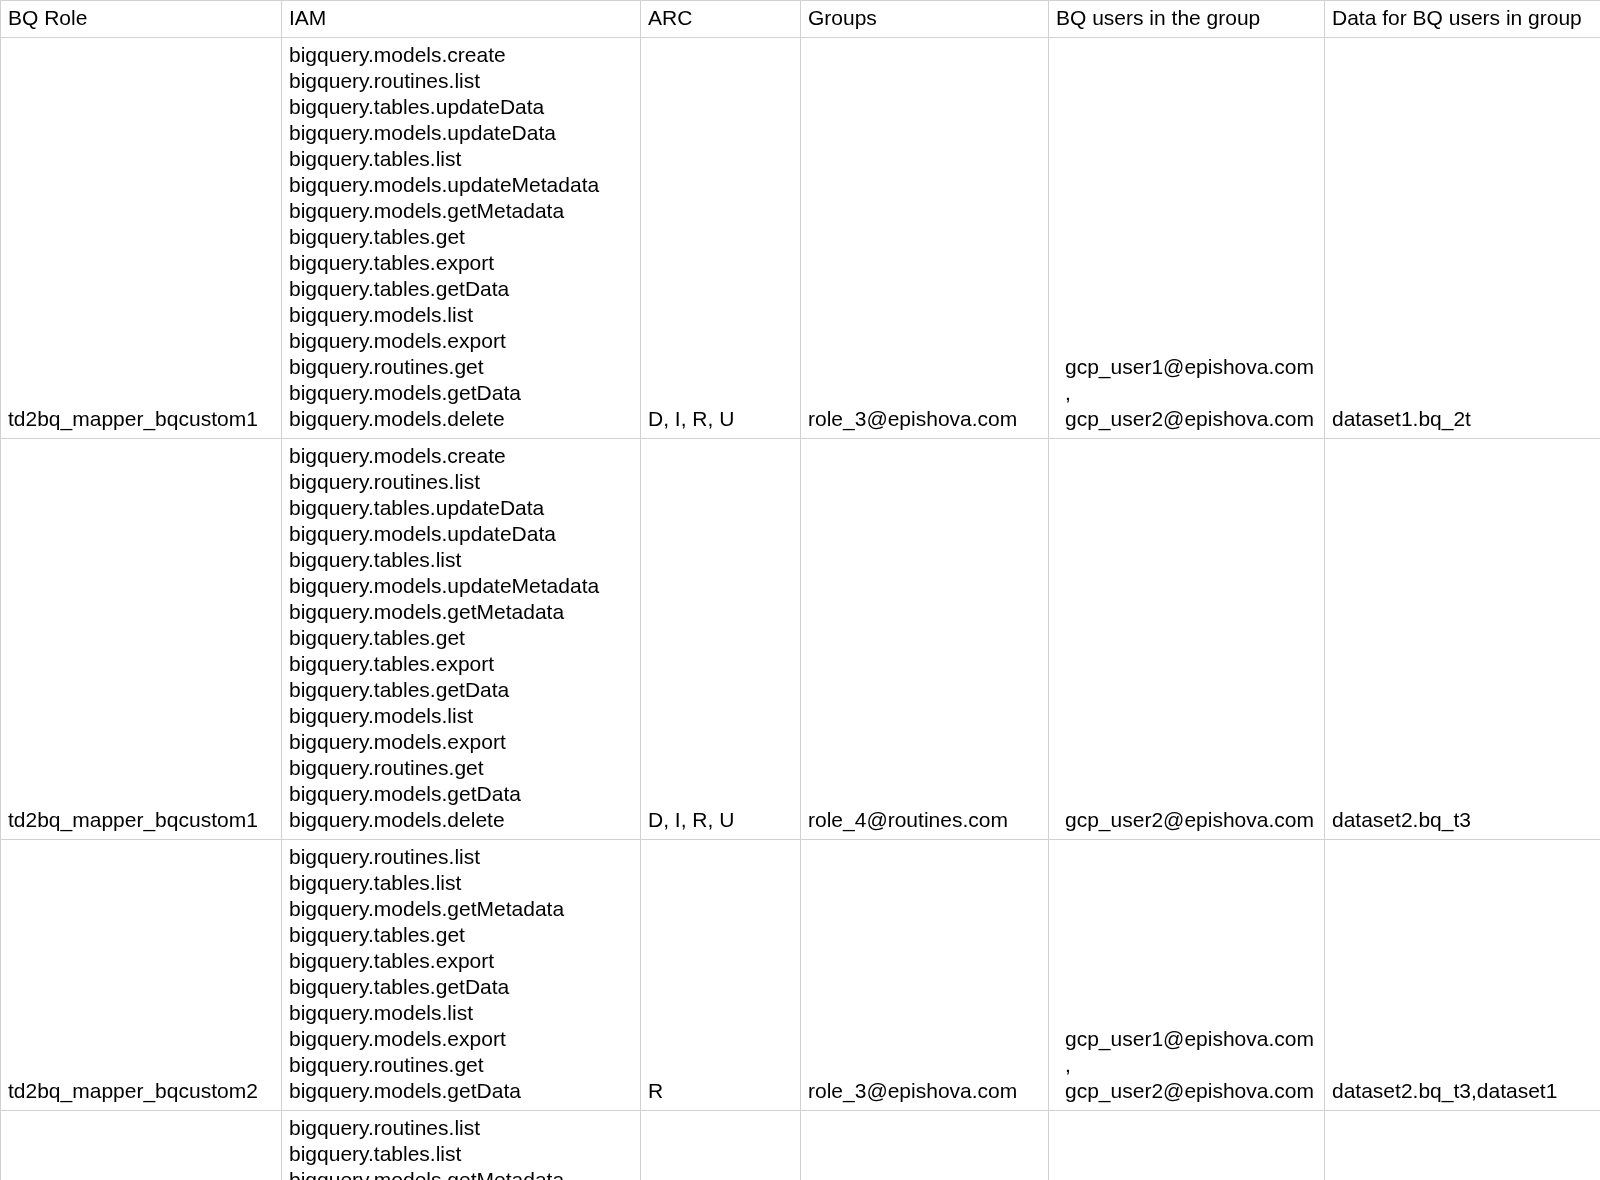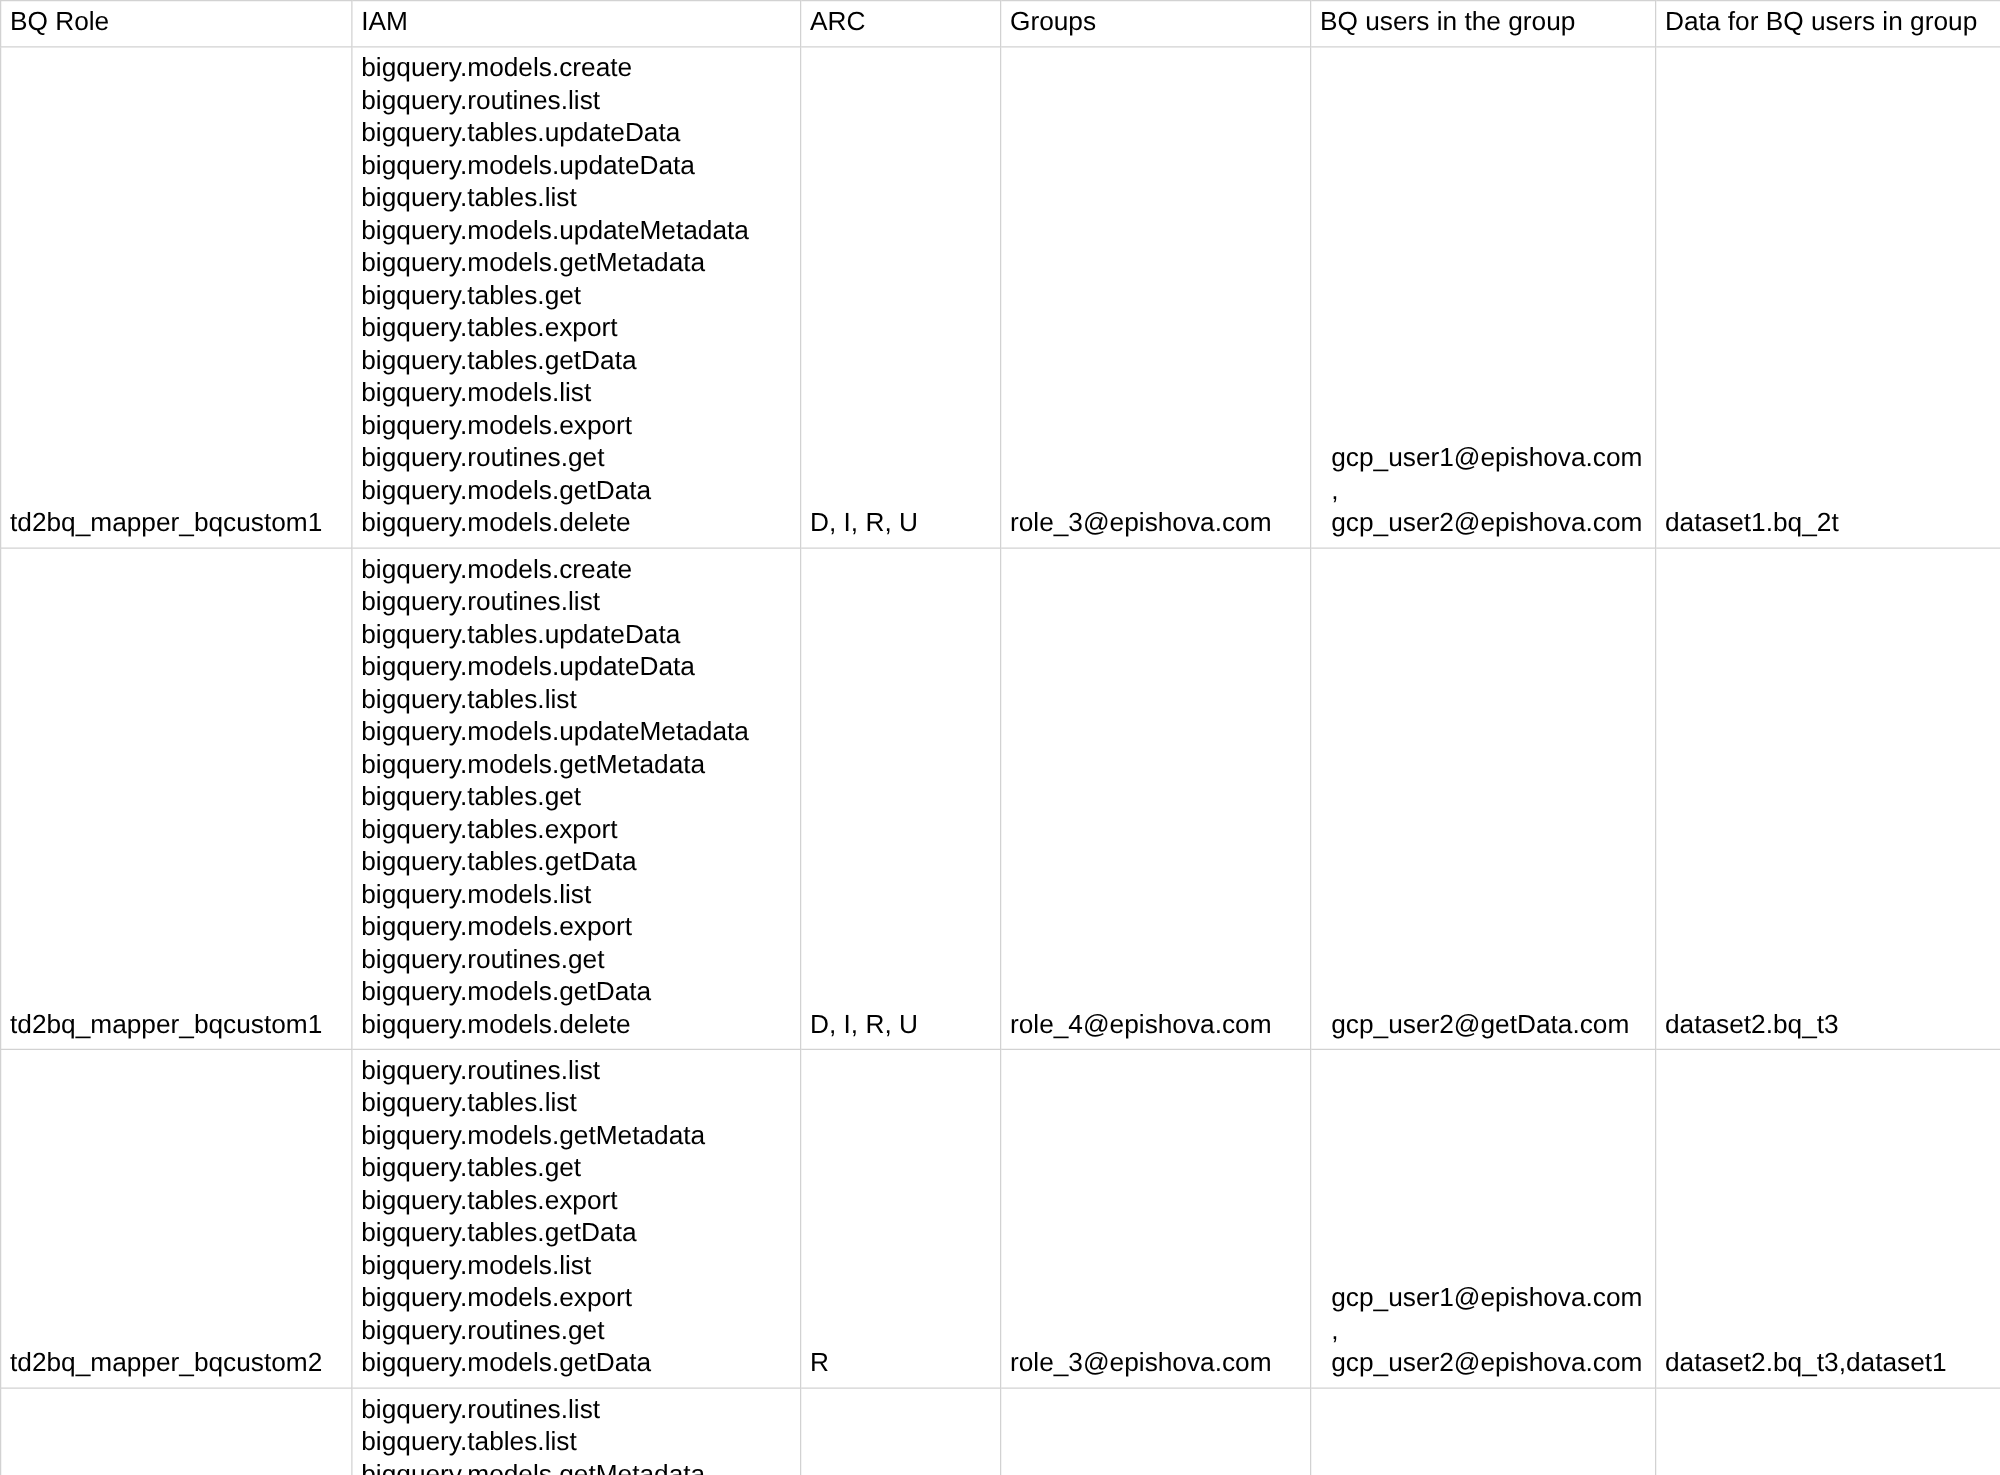--- a/index.html
+++ b/index.html
@@ -106,22 +106,22 @@
 bigquery.models.getMetadata
 bigquery.tables.get
 bigquery.tables.export
 bigquery.tables.getData
 bigquery.models.list
 bigquery.models.export
 bigquery.routines.get
 bigquery.models.getData
 bigquery.models.delete</td>
       <td>D, I, R, U</td>
-      <td>role_4@epishova.com</td>
-      <td class="wrap-cell">gcp_user2@getData.com</td>
+      <td>role_4@routines.com</td>
+      <td class="wrap-cell">gcp_user2@epishova.com</td>
       <td>dataset2.bq_t3</td>
     </tr>
     <tr>
       <td>td2bq_mapper_bqcustom2</td>
       <td class="iam-cell">bigquery.routines.list
 bigquery.tables.list
 bigquery.models.getMetadata
 bigquery.tables.get
 bigquery.tables.export
 bigquery.tables.getData

